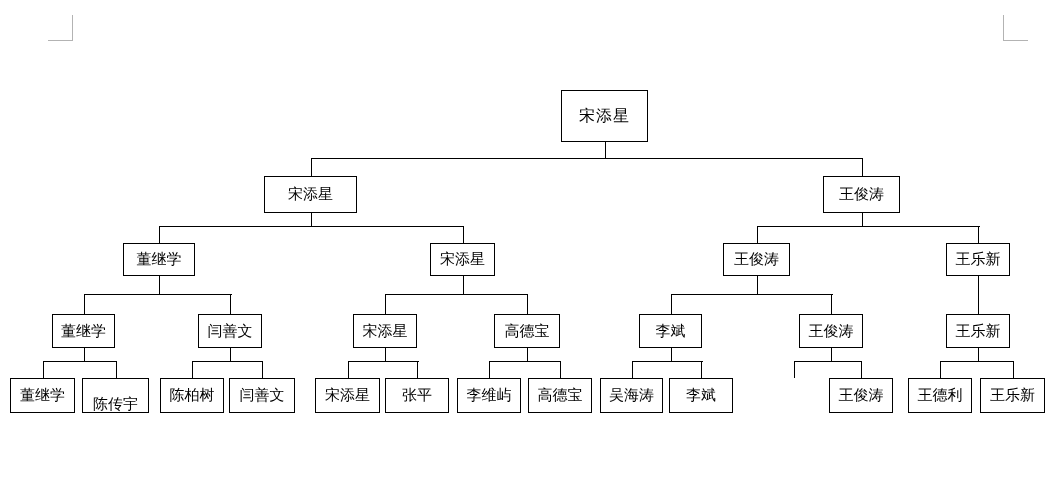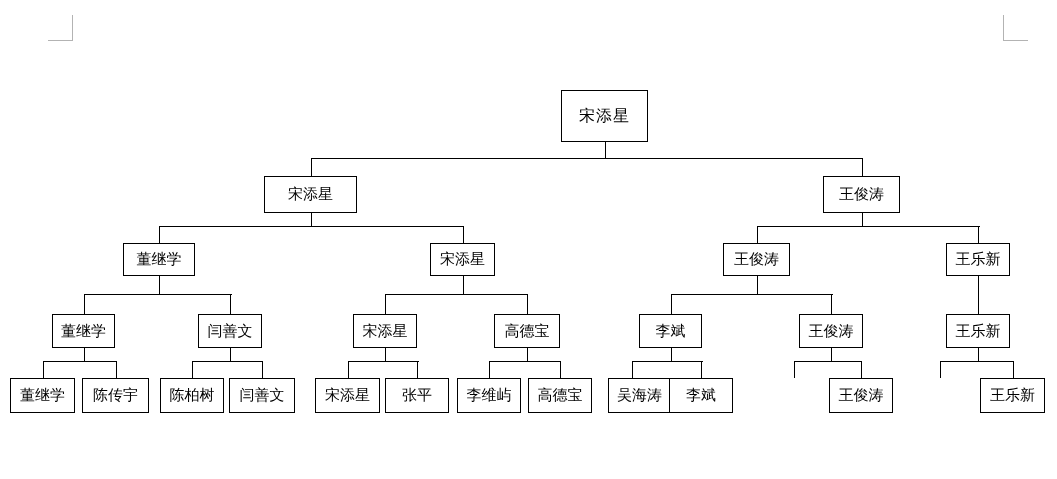--- a/index.html
+++ b/index.html
@@ -134,47 +134,50 @@
       </div>
       <div class="org-node" style="left: 799px; top: 314px; width: 64px; height: 34px;">
         <span>王俊涛</span>
       </div>
       <div class="org-node" style="left: 946px; top: 314px; width: 64px; height: 34px;">
         <span>王乐新</span>
       </div>
       <div class="org-node" style="left: 10px; top: 378px; width: 65px; height: 35px;">
         <span>董继学</span>
       </div>
-      <div class="org-node" style="left: 82px; top: 378px; width: 67px; height: 35px;">
+      <div class="org-node" style="left: 82px; top: 378px; width: 67px; height: 35px; align-items: flex-end;">
         <span>陈传宇</span>
       </div>
       <div class="org-node" style="left: 160px; top: 378px; width: 64px; height: 35px;">
         <span>陈柏树</span>
       </div>
       <div class="org-node" style="left: 229px; top: 378px; width: 66px; height: 35px;">
         <span>闫善文</span>
       </div>
       <div class="org-node" style="left: 315px; top: 378px; width: 65px; height: 35px;">
         <span>宋添星</span>
       </div>
       <div class="org-node" style="left: 457px; top: 378px; width: 64px; height: 35px;">
         <span>李维屿</span>
       </div>
       <div class="org-node" style="left: 385px; top: 378px; width: 64px; height: 35px;">
         <span>张平</span>
       </div>
       <div class="org-node" style="left: 528px; top: 378px; width: 64px; height: 35px;">
         <span>高德宝</span>
       </div>
-      <div class="org-node" style="left: 600px; top: 378px; width: 63px; height: 35px; margin-left: 8px;">
+      <div class="org-node" style="left: 600px; top: 378px; width: 63px; height: 35px;">
         <span>吴海涛</span>
       </div>
       <div class="org-node" style="left: 669px; top: 378px; width: 64px; height: 35px;">
         <span>李斌</span>
       </div>
       <div class="org-node" style="left: 829px; top: 378px; width: 64px; height: 35px;">
         <span>王俊涛</span>
       </div>
+      <div class="org-node" style="left: 908px; top: 378px; width: 64px; height: 35px;">
+        <span>王德利</span>
+      </div>
       <div class="org-node" style="left: 980px; top: 378px; width: 65px; height: 35px;">
         <span>王乐新</span>
       </div>
     </div>
 </div>
 
 </body></html>

